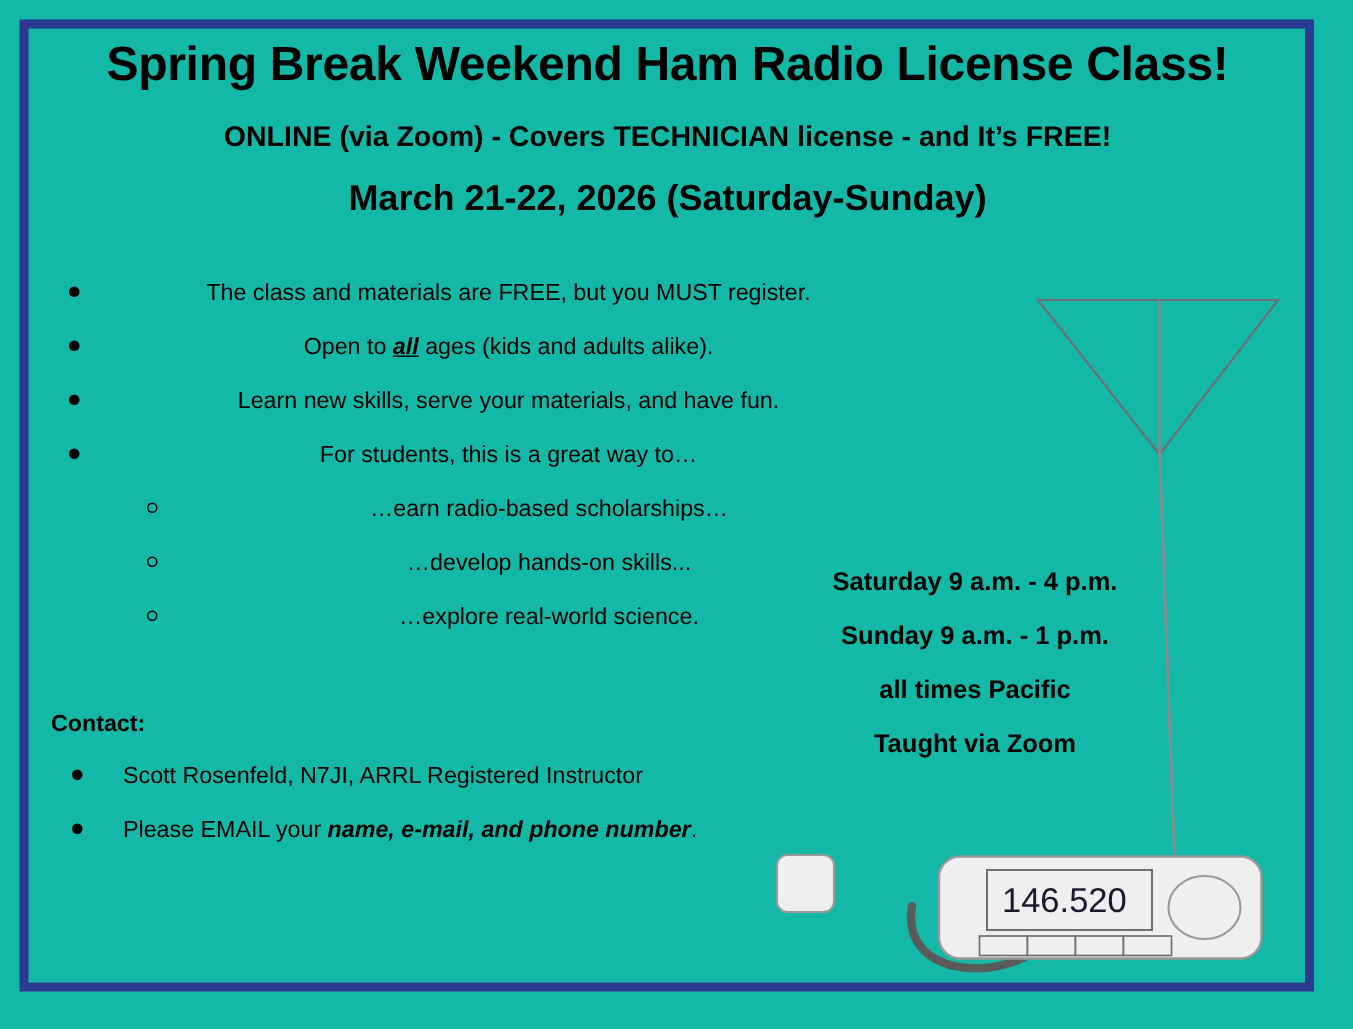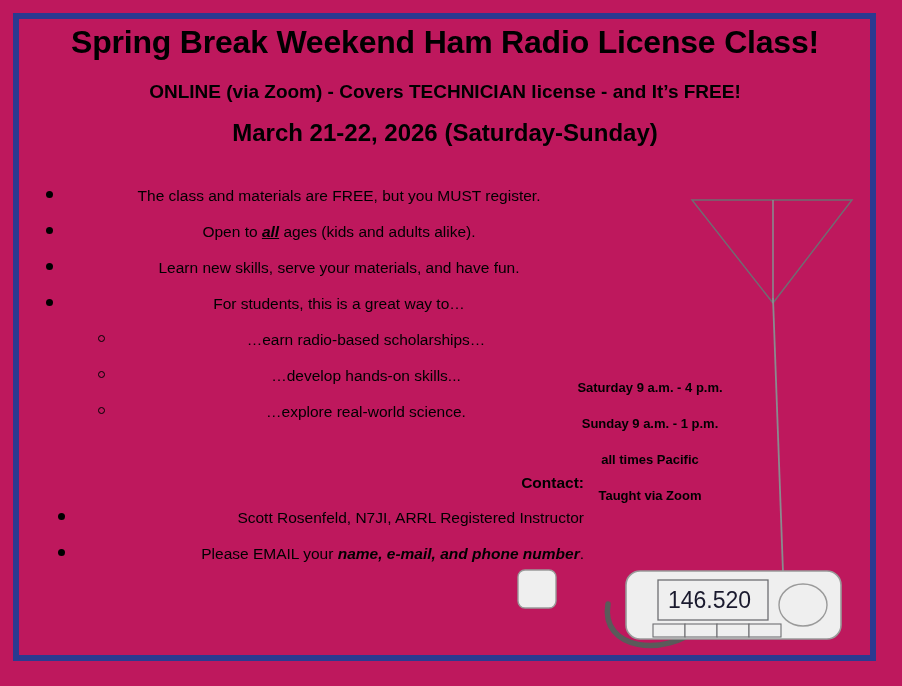--- a/index.html
+++ b/index.html
@@ -8,21 +8,21 @@
     background: #ffffff;
   }
   body {
     font-family: "Liberation Sans", sans-serif;
     color: #000000;
   }
   #poster {
     position: relative;
     width: 902px;
     height: 686px;
-    background: #be185d;
+    background: #14b8a6;
     overflow: hidden;
   }
   .frame {
     position: absolute;
     left: 13px;
     top: 13px;
     width: 863px;
     height: 648px;
     border: 6px solid #2a3a90;
     box-sizing: border-box;
@@ -107,24 +107,23 @@
     text-decoration: underline;
     font-style: italic;
   }
   .bi {
     font-weight: bold;
     font-style: italic;
   }
   
   .contact-block {
     position: absolute;
-    left: 44px;
+    left: 34px;
     top: 473px;
     width: 540px;
-    text-align: right;
   }
   .contact-heading {
     font-size: 15.5px;
     font-weight: bold;
     line-height: 20px;
     margin-bottom: 15px;
   }
   .contact-block .bullet-row {
     padding-left: 48px;
     height: 36px;
@@ -136,21 +135,21 @@
   .schedule {
     position: absolute;
     left: 532px;
     top: 370px;
     width: 236px;
     text-align: center;
   }
   .schedule div {
     font-family: "Liberation Sans Narrow", "Liberation Sans", sans-serif;
     font-weight: bold;
-    font-size: 13px;
+    font-size: 17px;
     line-height: 36px;
     white-space: nowrap;
   }
   
   .art {
     position: absolute;
     left: 490px;
     top: 180px;
     width: 400px;
     height: 480px;

